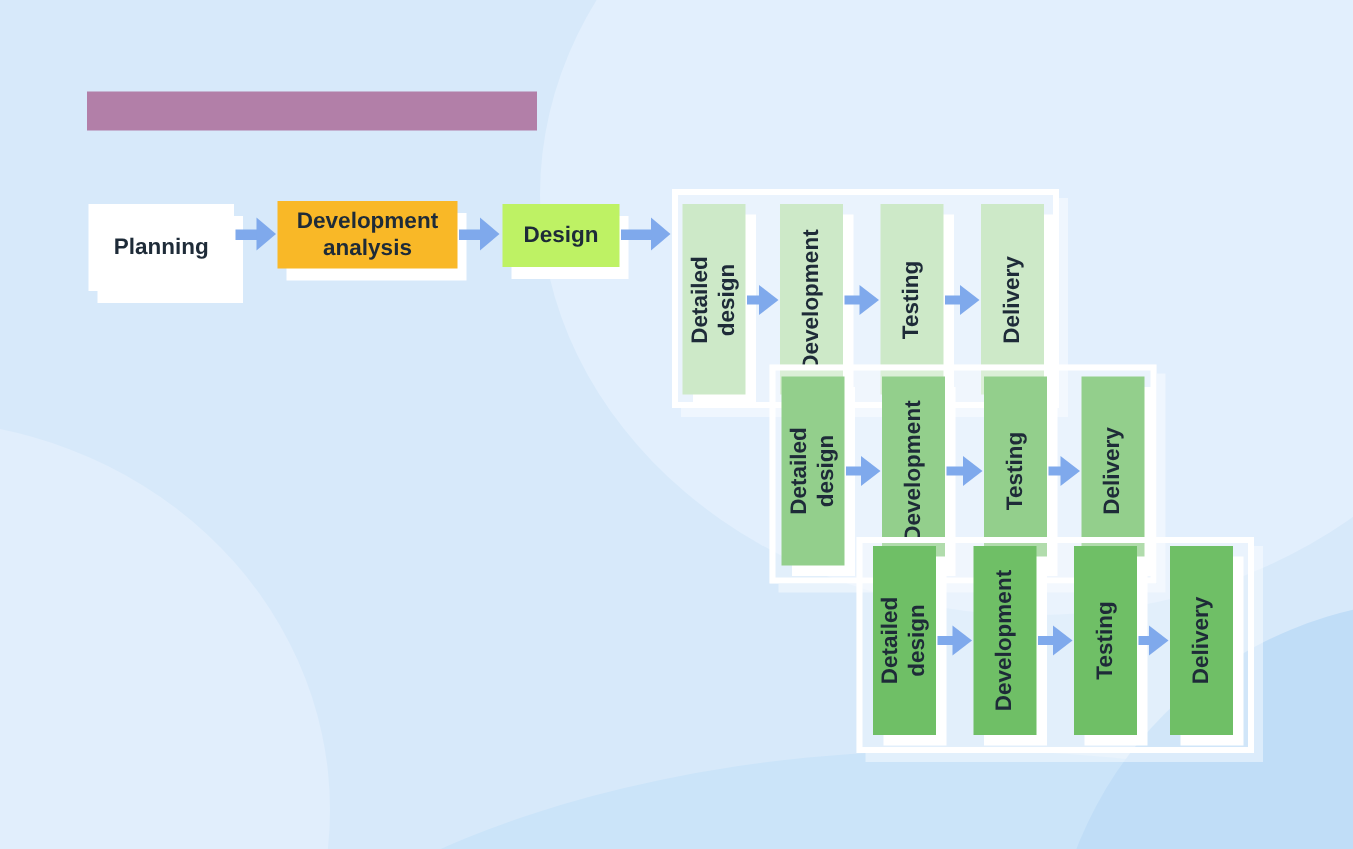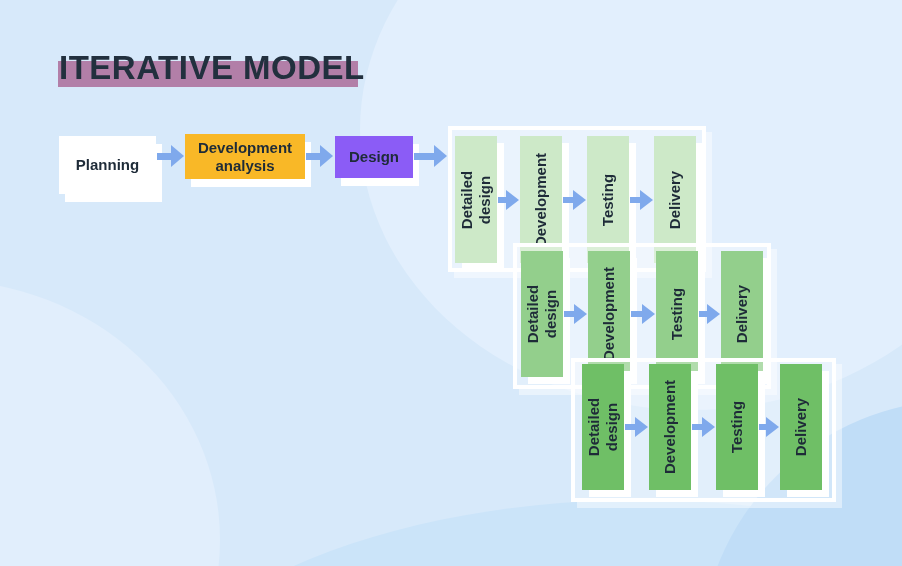--- a/index.html
+++ b/index.html
@@ -49,30 +49,29 @@
 </head>
 <body>
 
 <div id="canvas">
   <div class="blob" id="blob-tr"></div>
   <div class="blob" id="blob-left"></div>
   <div class="blob" id="blob-bottom"></div>
   <div class="blob" id="blob-corner"></div>
 
   <div id="title-bar" style="background: rgb(178, 127, 168);"></div>
-  <h1 id="page-title" style="color: rgb(34, 48, 62);">ITERATIVE MODEL</h1>
 
   <div id="diagram">
       <div class="stage" style="left: 59px; top: 136px; width: 97px; height: 58px; background: #ffffff; color: rgb(30, 43, 56);">
         <span>Planning</span>
       </div>
       <div class="stage" style="left: 185px; top: 134px; width: 120px; height: 45px; background: rgb(249, 184, 39); color: rgb(30, 43, 56);">
         <span>Development analysis</span>
       </div>
-      <div class="stage" style="left: 335px; top: 136px; width: 78px; height: 42px; background: #8b5cf6; color: rgb(30, 43, 56);">
+      <div class="stage" style="left: 335px; top: 136px; width: 78px; height: 42px; background: #bef264; color: rgb(30, 43, 56);">
         <span>Design</span>
       </div>
       <div class="arrow" style="left: 157px; top: 145px; width: 27px; height: 22px;">
         <div class="shaft" style="top: 7.5px; width: 16px; height: 7px; background: rgb(127, 169, 236);"></div>
         <div class="head" style="border-left: 13px solid rgb(127, 169, 236); border-top: 11px solid transparent; border-bottom: 11px solid transparent;"></div>
       </div>
       <div class="arrow" style="left: 306px; top: 145px; width: 27px; height: 22px;">
         <div class="shaft" style="top: 7.5px; width: 16px; height: 7px; background: rgb(127, 169, 236);"></div>
         <div class="head" style="border-left: 13px solid rgb(127, 169, 236); border-top: 11px solid transparent; border-bottom: 11px solid transparent;"></div>
       </div>

